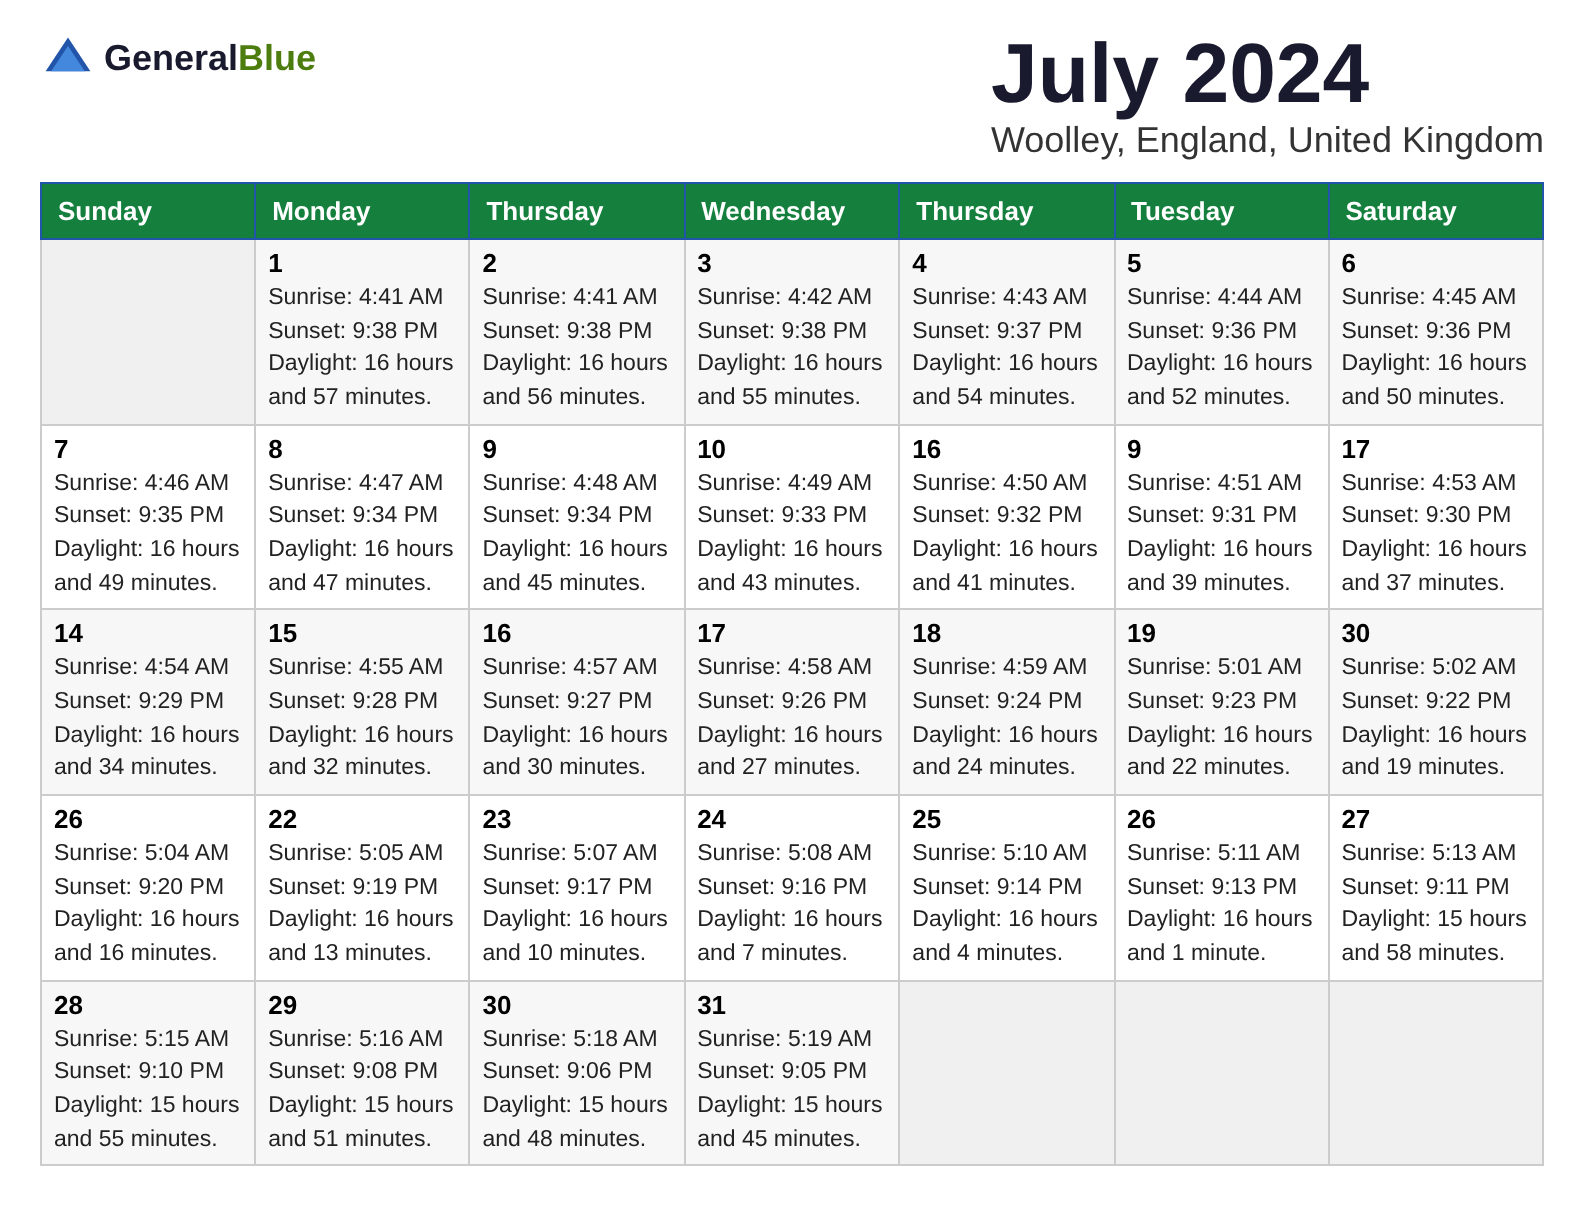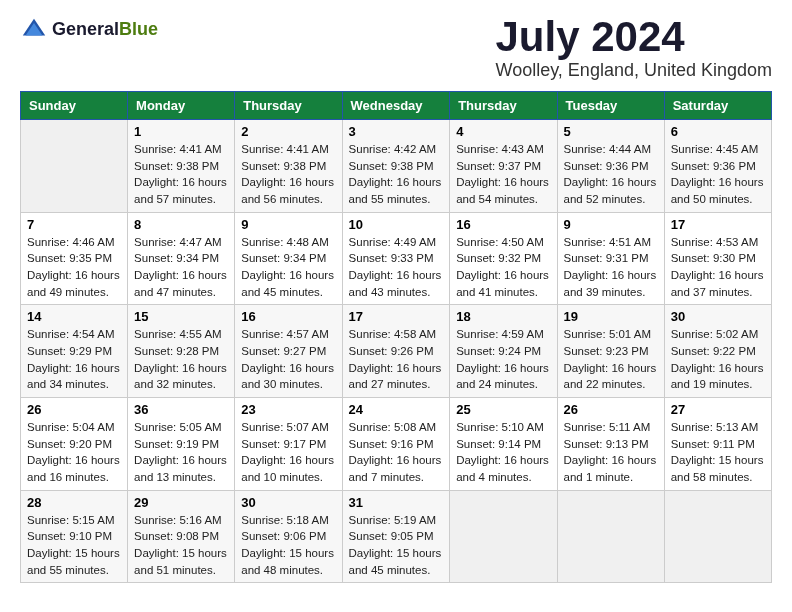--- a/index.html
+++ b/index.html
@@ -215,21 +215,21 @@
           <span class="day-num">30</span>
           <div class="day-info">Sunrise: 5:02 AM<br>Sunset: 9:22 PM<br>Daylight: 16 hours and 19 minutes.</div>
         </td>
       </tr>
       <tr>
         <td>
           <span class="day-num">26</span>
           <div class="day-info">Sunrise: 5:04 AM<br>Sunset: 9:20 PM<br>Daylight: 16 hours and 16 minutes.</div>
         </td>
         <td>
-          <span class="day-num">36</span>
+          <span class="day-num">22</span>
           <div class="day-info">Sunrise: 5:05 AM<br>Sunset: 9:19 PM<br>Daylight: 16 hours and 13 minutes.</div>
         </td>
         <td>
           <span class="day-num">23</span>
           <div class="day-info">Sunrise: 5:07 AM<br>Sunset: 9:17 PM<br>Daylight: 16 hours and 10 minutes.</div>
         </td>
         <td>
           <span class="day-num">24</span>
           <div class="day-info">Sunrise: 5:08 AM<br>Sunset: 9:16 PM<br>Daylight: 16 hours and 7 minutes.</div>
         </td>

